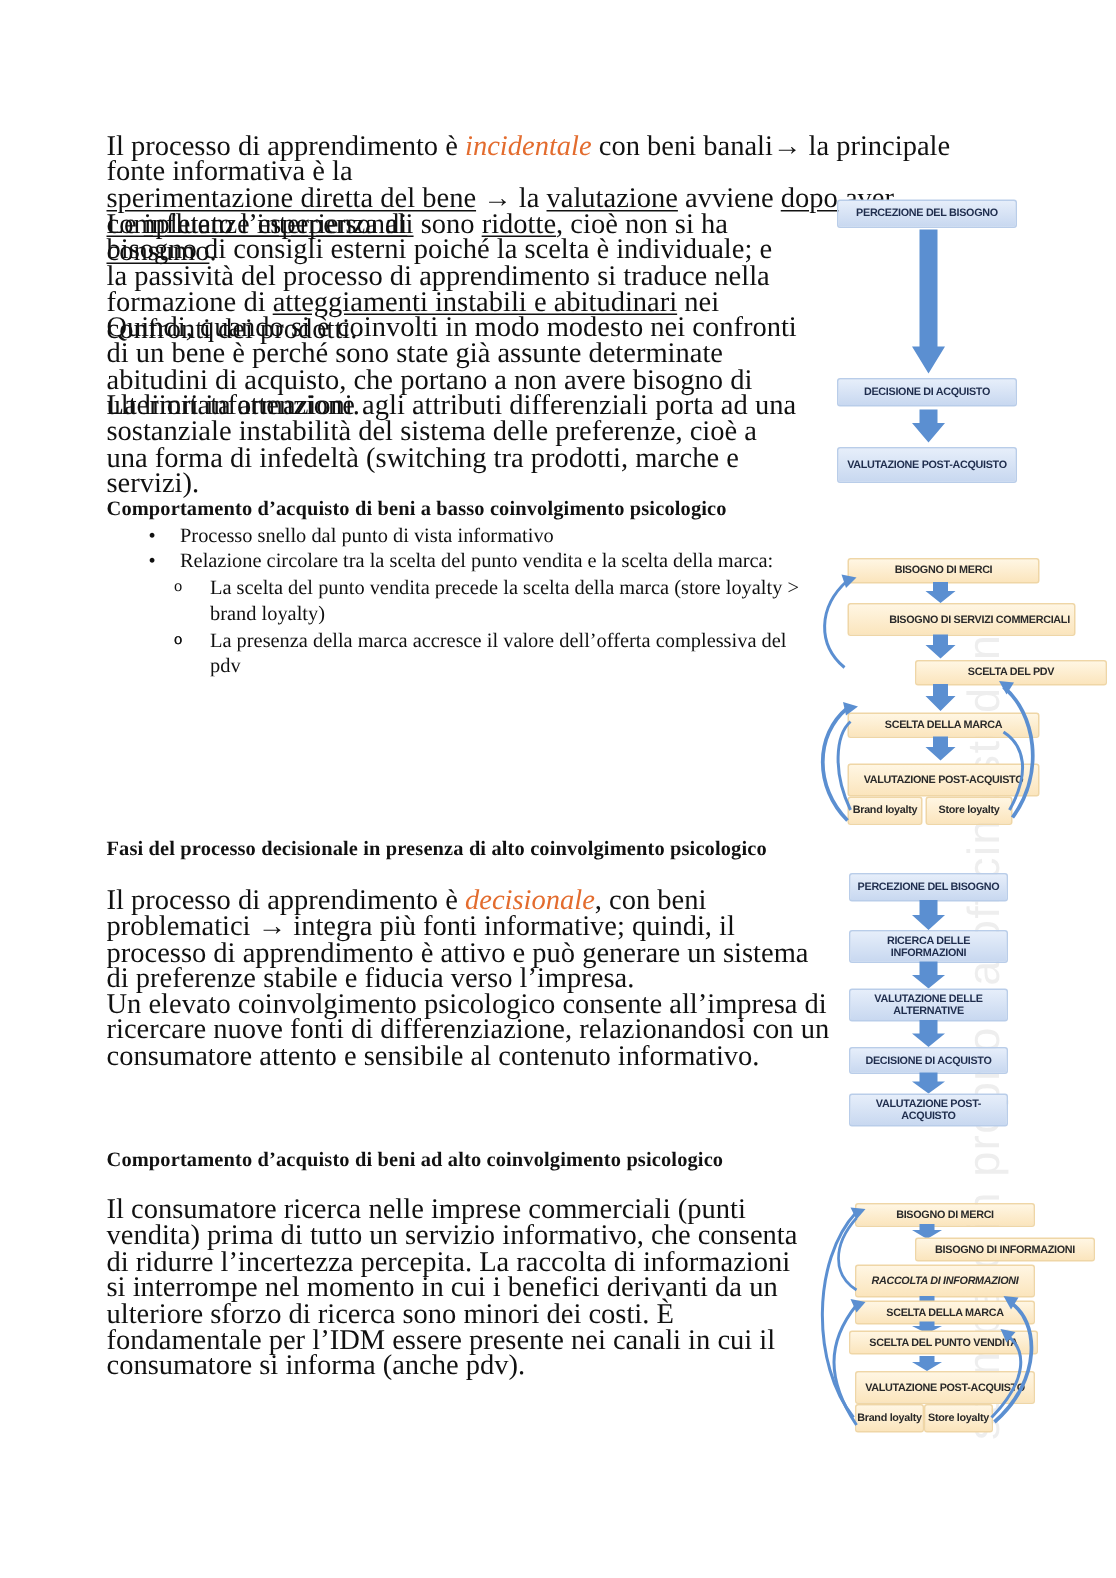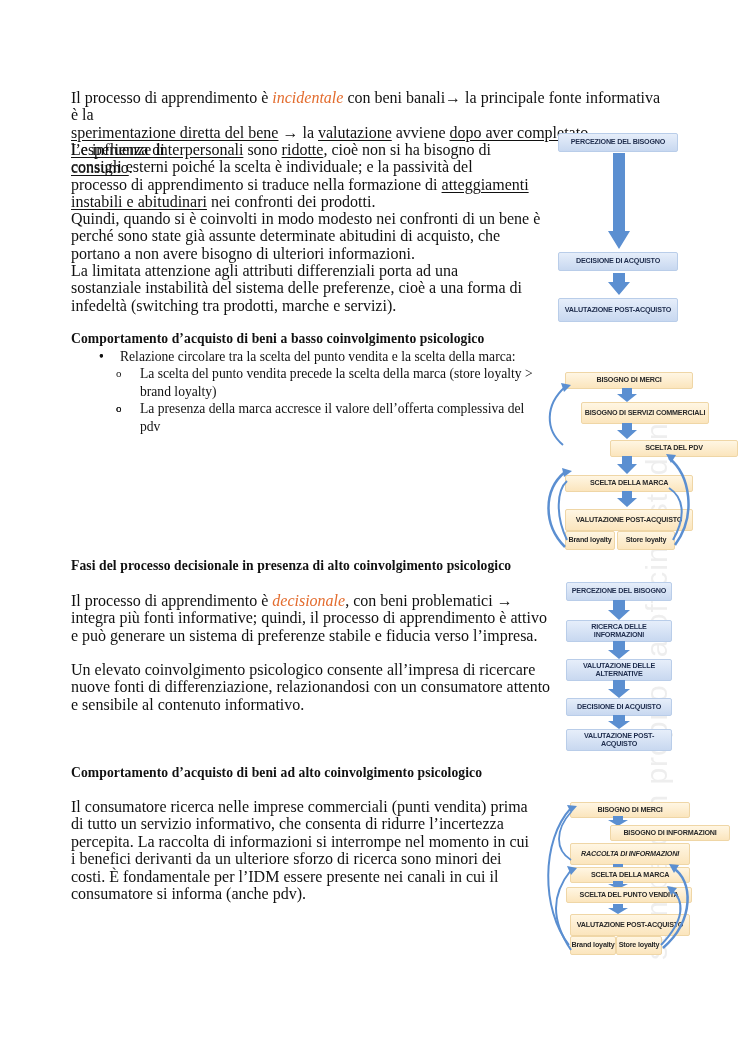--- a/index.html
+++ b/index.html
@@ -1,18 +1,18 @@
 <!DOCTYPE html>
 <html><head>
 <meta charset="utf-8">
 <style>
   html, body { margin: 0; padding: 0; background: #ffffff; }
   body { width: 744px; height: 1052px; position: relative; overflow: hidden;
          font-family: "Liberation Serif", serif; color: #111; }
-  .p { position: absolute; left: 71px; font-size: 16px; line-height: 17.4px; }
+  .p { position: absolute; left: 71px; font-size: 19px; line-height: 17.4px; }
   .u { text-decoration: underline; text-underline-offset: 2px; }
   .em { color: #e36c2e; font-style: italic; }
   .h { position: absolute; left: 71px; font-size: 13.6px; font-weight: bold; letter-spacing: 0.1px; }
   ul.l1 { position: absolute; left: 95px; margin: 0; padding: 0; list-style: none; font-size: 13.6px; line-height: 17.4px; width: 430px; }
   ul.l1 > li { position: relative; padding-left: 25px; }
   ul.l1 > li .b { position: absolute; left: 4px; top: 0; }
   ul.l2 { margin: 0; padding: 0; list-style: none; }
   ul.l2 > li { position: relative; padding-left: 45px; }
   ul.l2 > li .b2 { position: absolute; left: 21px; top: 0; font-size: 11px; }
 
@@ -50,36 +50,36 @@
   </svg>
   <div class="bx blue" style="left:558px; top:252px; width:118px; height:17px;">DECISIONE DI ACQUISTO</div>
   <svg class="ar" style="left:608px; top:273px;" width="22" height="22">
     <polygon points="5,0 17,0 17,9 22,9 11,22 0,9 5,9" fill="#5b8fd1"></polygon>
   </svg>
   <div class="bx blue" style="left:558px; top:298px; width:118px; height:22px;">VALUTAZIONE POST-ACQUISTO</div>
 </div>
 
 <div class="h" style="top:331px;">Comportamento d’acquisto di beni a basso coinvolgimento psicologico</div>
 <ul class="l1" style="top:348px;">
-  <li><span class="b">•</span></li>
+  <li><span class="b">•</span><span>Processo snello dal punto di vista informativo</span></li>
   <li><span class="b">•</span><span>Relazione circolare tra la scelta del punto vendita e la scelta della marca:</span>
     <ul class="l2" style="margin-left:-25px; width:445px;">
       <li><span class="b2">o</span><span>La scelta del punto vendita precede la scelta della marca (store loyalty &gt; brand loyalty)</span></li>
       <li><span class="b2">o</span></li>
       <li><span class="b2">o</span><span>La presenza della marca accresce il valore dell’offerta complessiva del pdv</span></li>
     </ul>
   </li>
 </ul>
 
 <div class="diag">
   <div class="bx yel" style="left:565px; top:372px; width:126px; height:15px;">BISOGNO DI MERCI</div>
   <svg class="ar" style="left:617px; top:388px;" width="20" height="14">
       <polygon points="5,0 15,0 15,6 20,6 10,14 0,6 5,6" fill="#5b8fd1"></polygon>
     </svg>
-  <div class="bx yel" style="left:581px; top:402px; width:126px; height:20px;">BISOGNO DI SERVIZI COMMERCIALI</div>
+  <div class="bx yel" style="left:565px; top:402px; width:126px; height:20px;padding-left:24px;">BISOGNO DI SERVIZI COMMERCIALI</div>
   <svg class="ar" style="left:617px; top:423px;" width="20" height="16">
       <polygon points="5,0 15,0 15,7 20,7 10,16 0,7 5,7" fill="#5b8fd1"></polygon>
     </svg>
   <div class="bx yel" style="left:565px; top:440px; width:126px; height:15px;margin-left:45px;">SCELTA  DEL PDV</div>
   <svg class="ar" style="left:617px; top:456px;" width="20" height="18">
       <polygon points="5,0 15,0 15,8 20,8 10,18 0,8 5,8" fill="#5b8fd1"></polygon>
     </svg>
   <div class="bx yel" style="left:565px; top:475px; width:126px; height:15px;">SCELTA  DELLA MARCA</div>
   <svg class="ar" style="left:617px; top:491px;" width="20" height="16">
       <polygon points="5,0 15,0 15,7 20,7 10,16 0,7 5,7" fill="#5b8fd1"></polygon>

